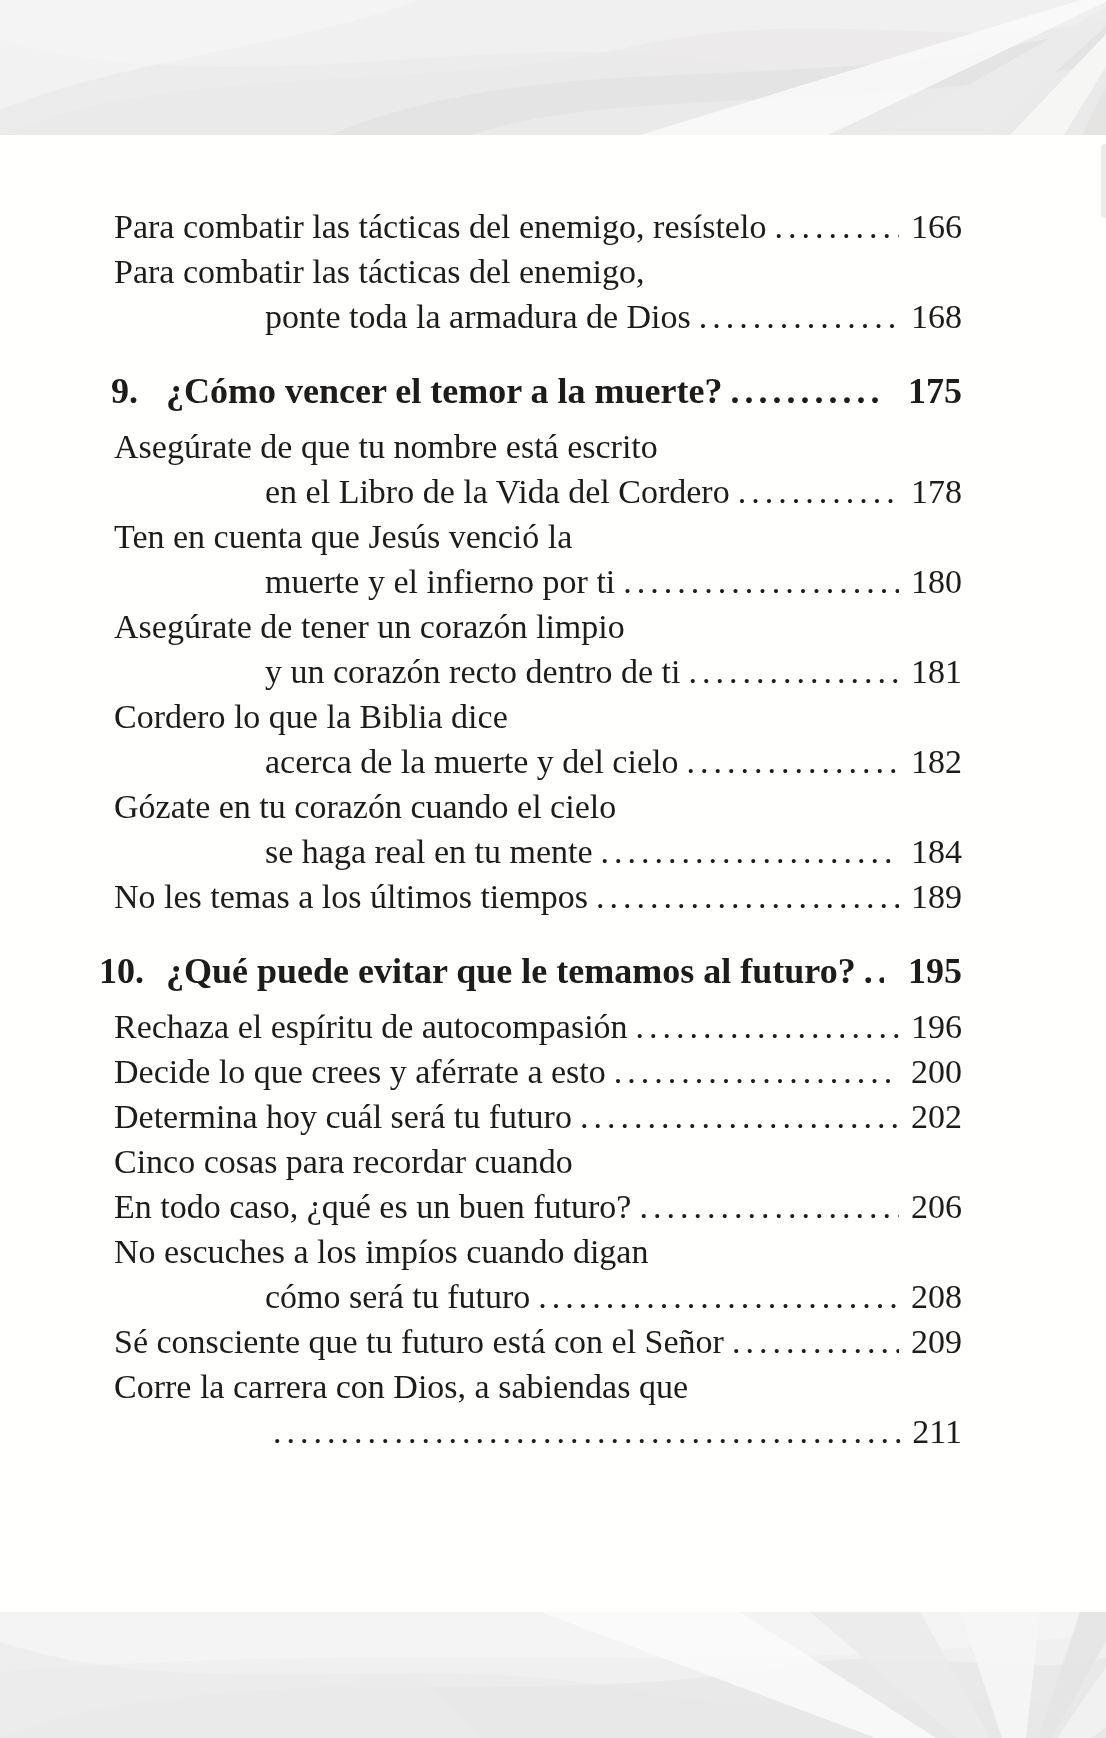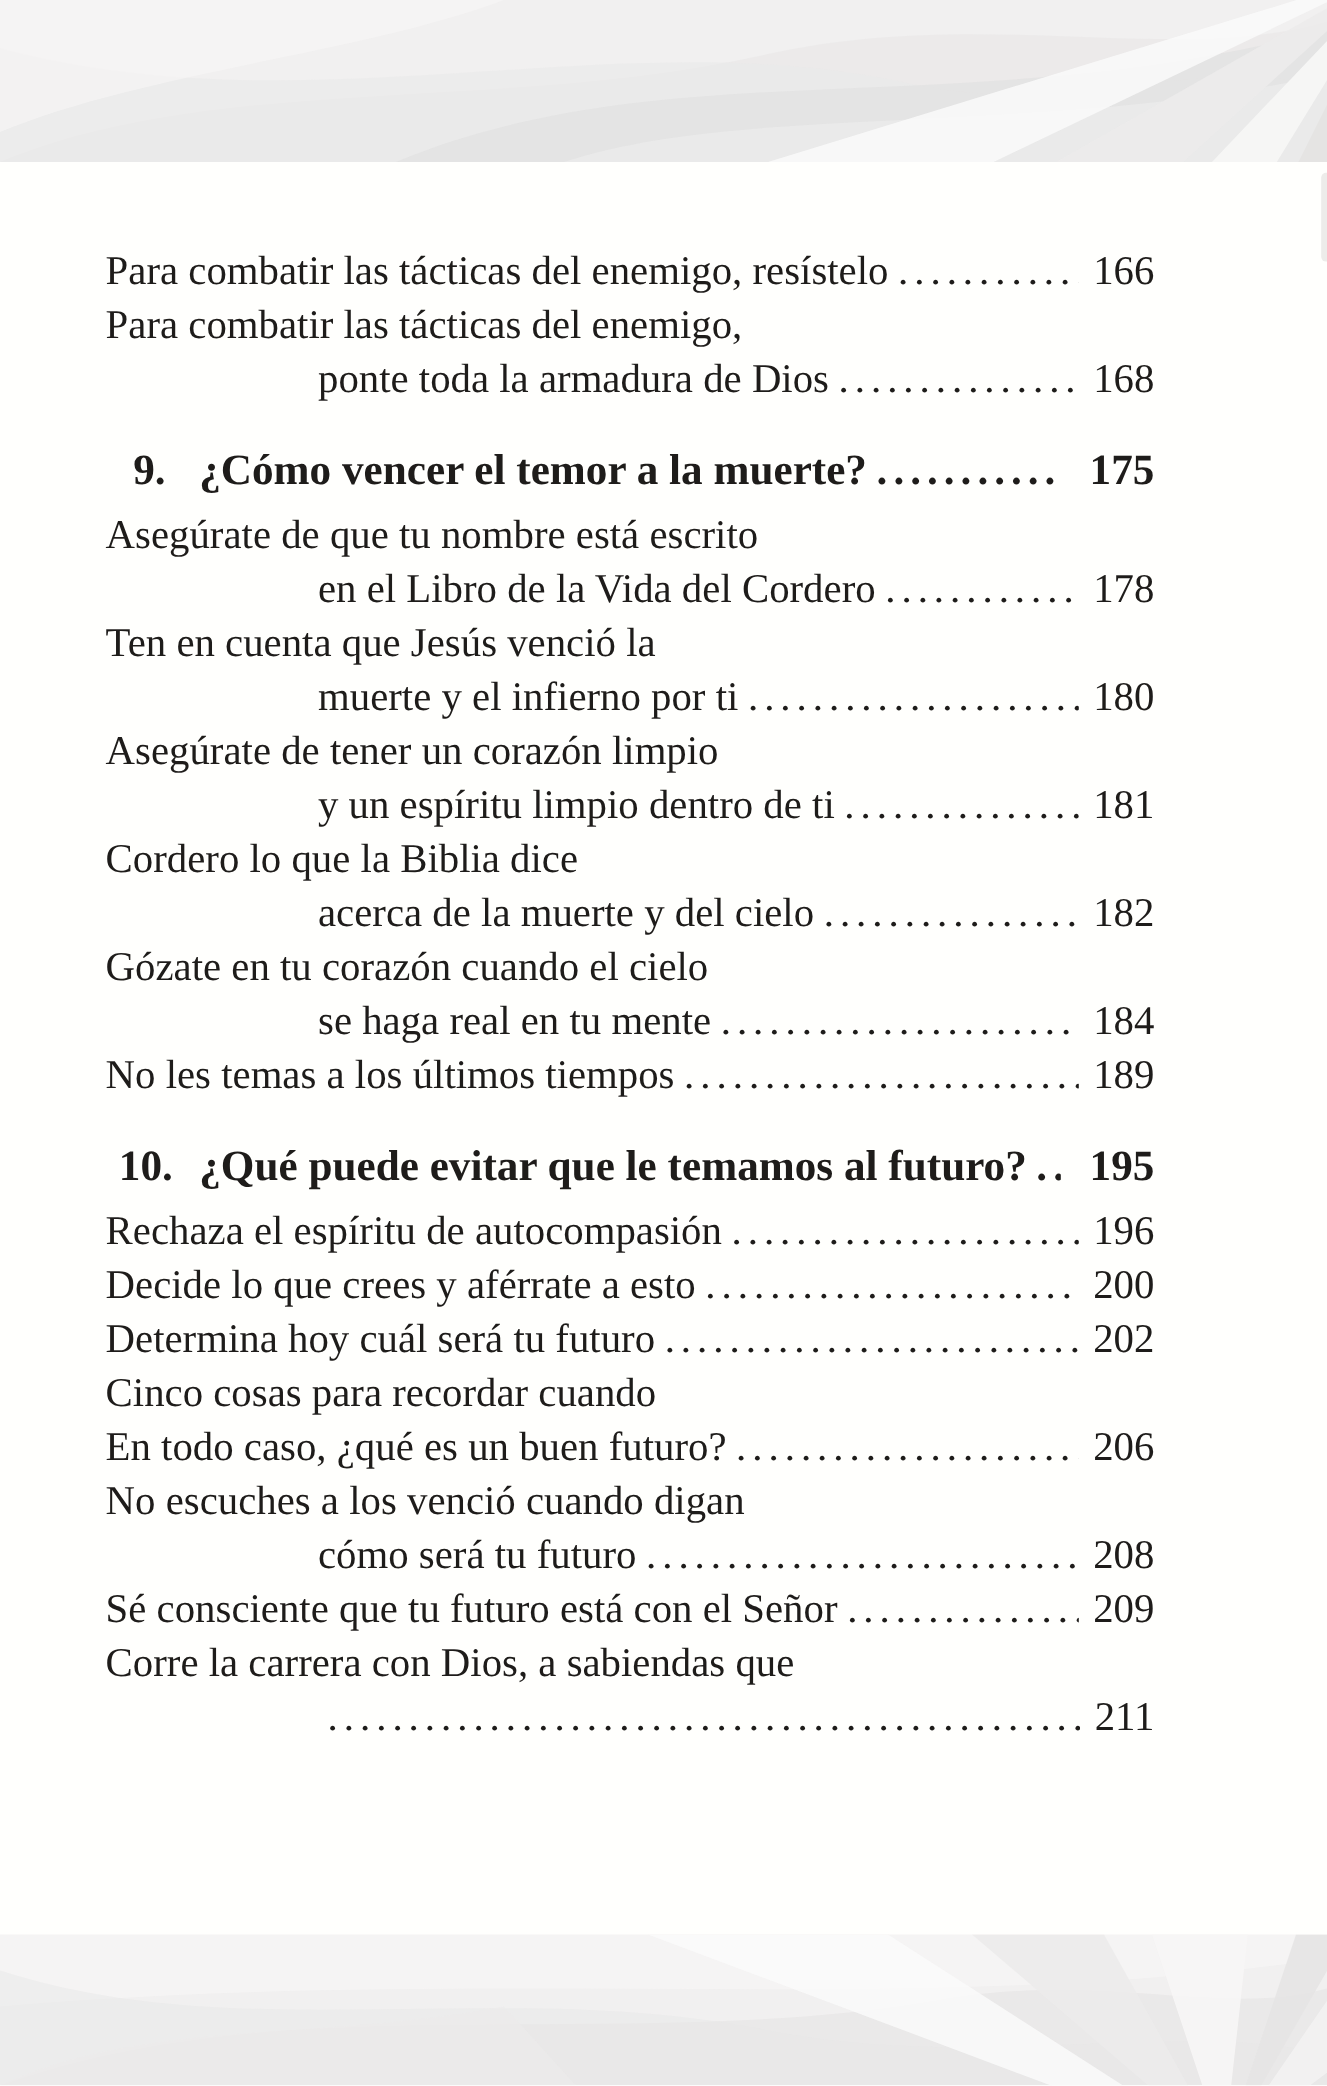--- a/index.html
+++ b/index.html
@@ -31,21 +31,21 @@
     top: 204px; left: 0; right: 0;
     padding-right: 144px;
   }
   .row {
     display: flex;
     align-items: baseline;
     line-height: 45px;
     white-space: nowrap;
   }
   .entry.sub { font-size: 34px; font-weight: 400; }
-  .entry.sub .row.main { padding-left: 88px; }
+  .entry.sub .row.main { padding-left: 114px; }
   .entry.sub .row.wrap { padding-left: 265px; }
   .entry.chapter {
     font-size: 36px;
     font-weight: 700;
     margin: 30px 0 10px 0;
   }
   .entry.chapter .row { padding-left: 99px; }
   .entry.chapter .num {
     flex: none;
     width: 39px;
@@ -137,21 +137,21 @@
         <span class="dots"></span>
         <span class="pg">180</span>
       </div>
     </div>
 
     <div class="entry sub">
       <div class="row main">
         <span class="t">Asegúrate de tener un corazón limpio</span>
       </div>
       <div class="row wrap">
-        <span class="t">y un espíritu limpio dentro de ti</span>
+        <span class="t">y un corazón recto dentro de ti</span>
         <span class="dots"></span>
         <span class="pg">181</span>
       </div>
     </div>
 
     <div class="entry sub">
       <div class="row main">
         <span class="t">Cordero lo que la Biblia dice</span>
       </div>
       <div class="row wrap">
@@ -222,21 +222,21 @@
     <div class="entry sub">
       <div class="row main">
         <span class="t">En todo caso, ¿qué es un buen futuro?</span>
         <span class="dots"></span>
         <span class="pg">206</span>
       </div>
     </div>
 
     <div class="entry sub">
       <div class="row main">
-        <span class="t">No escuches a los venció cuando digan</span>
+        <span class="t">No escuches a los impíos cuando digan</span>
       </div>
       <div class="row wrap">
         <span class="t">cómo será tu futuro</span>
         <span class="dots"></span>
         <span class="pg">208</span>
       </div>
     </div>
 
     <div class="entry sub">
       <div class="row main">

